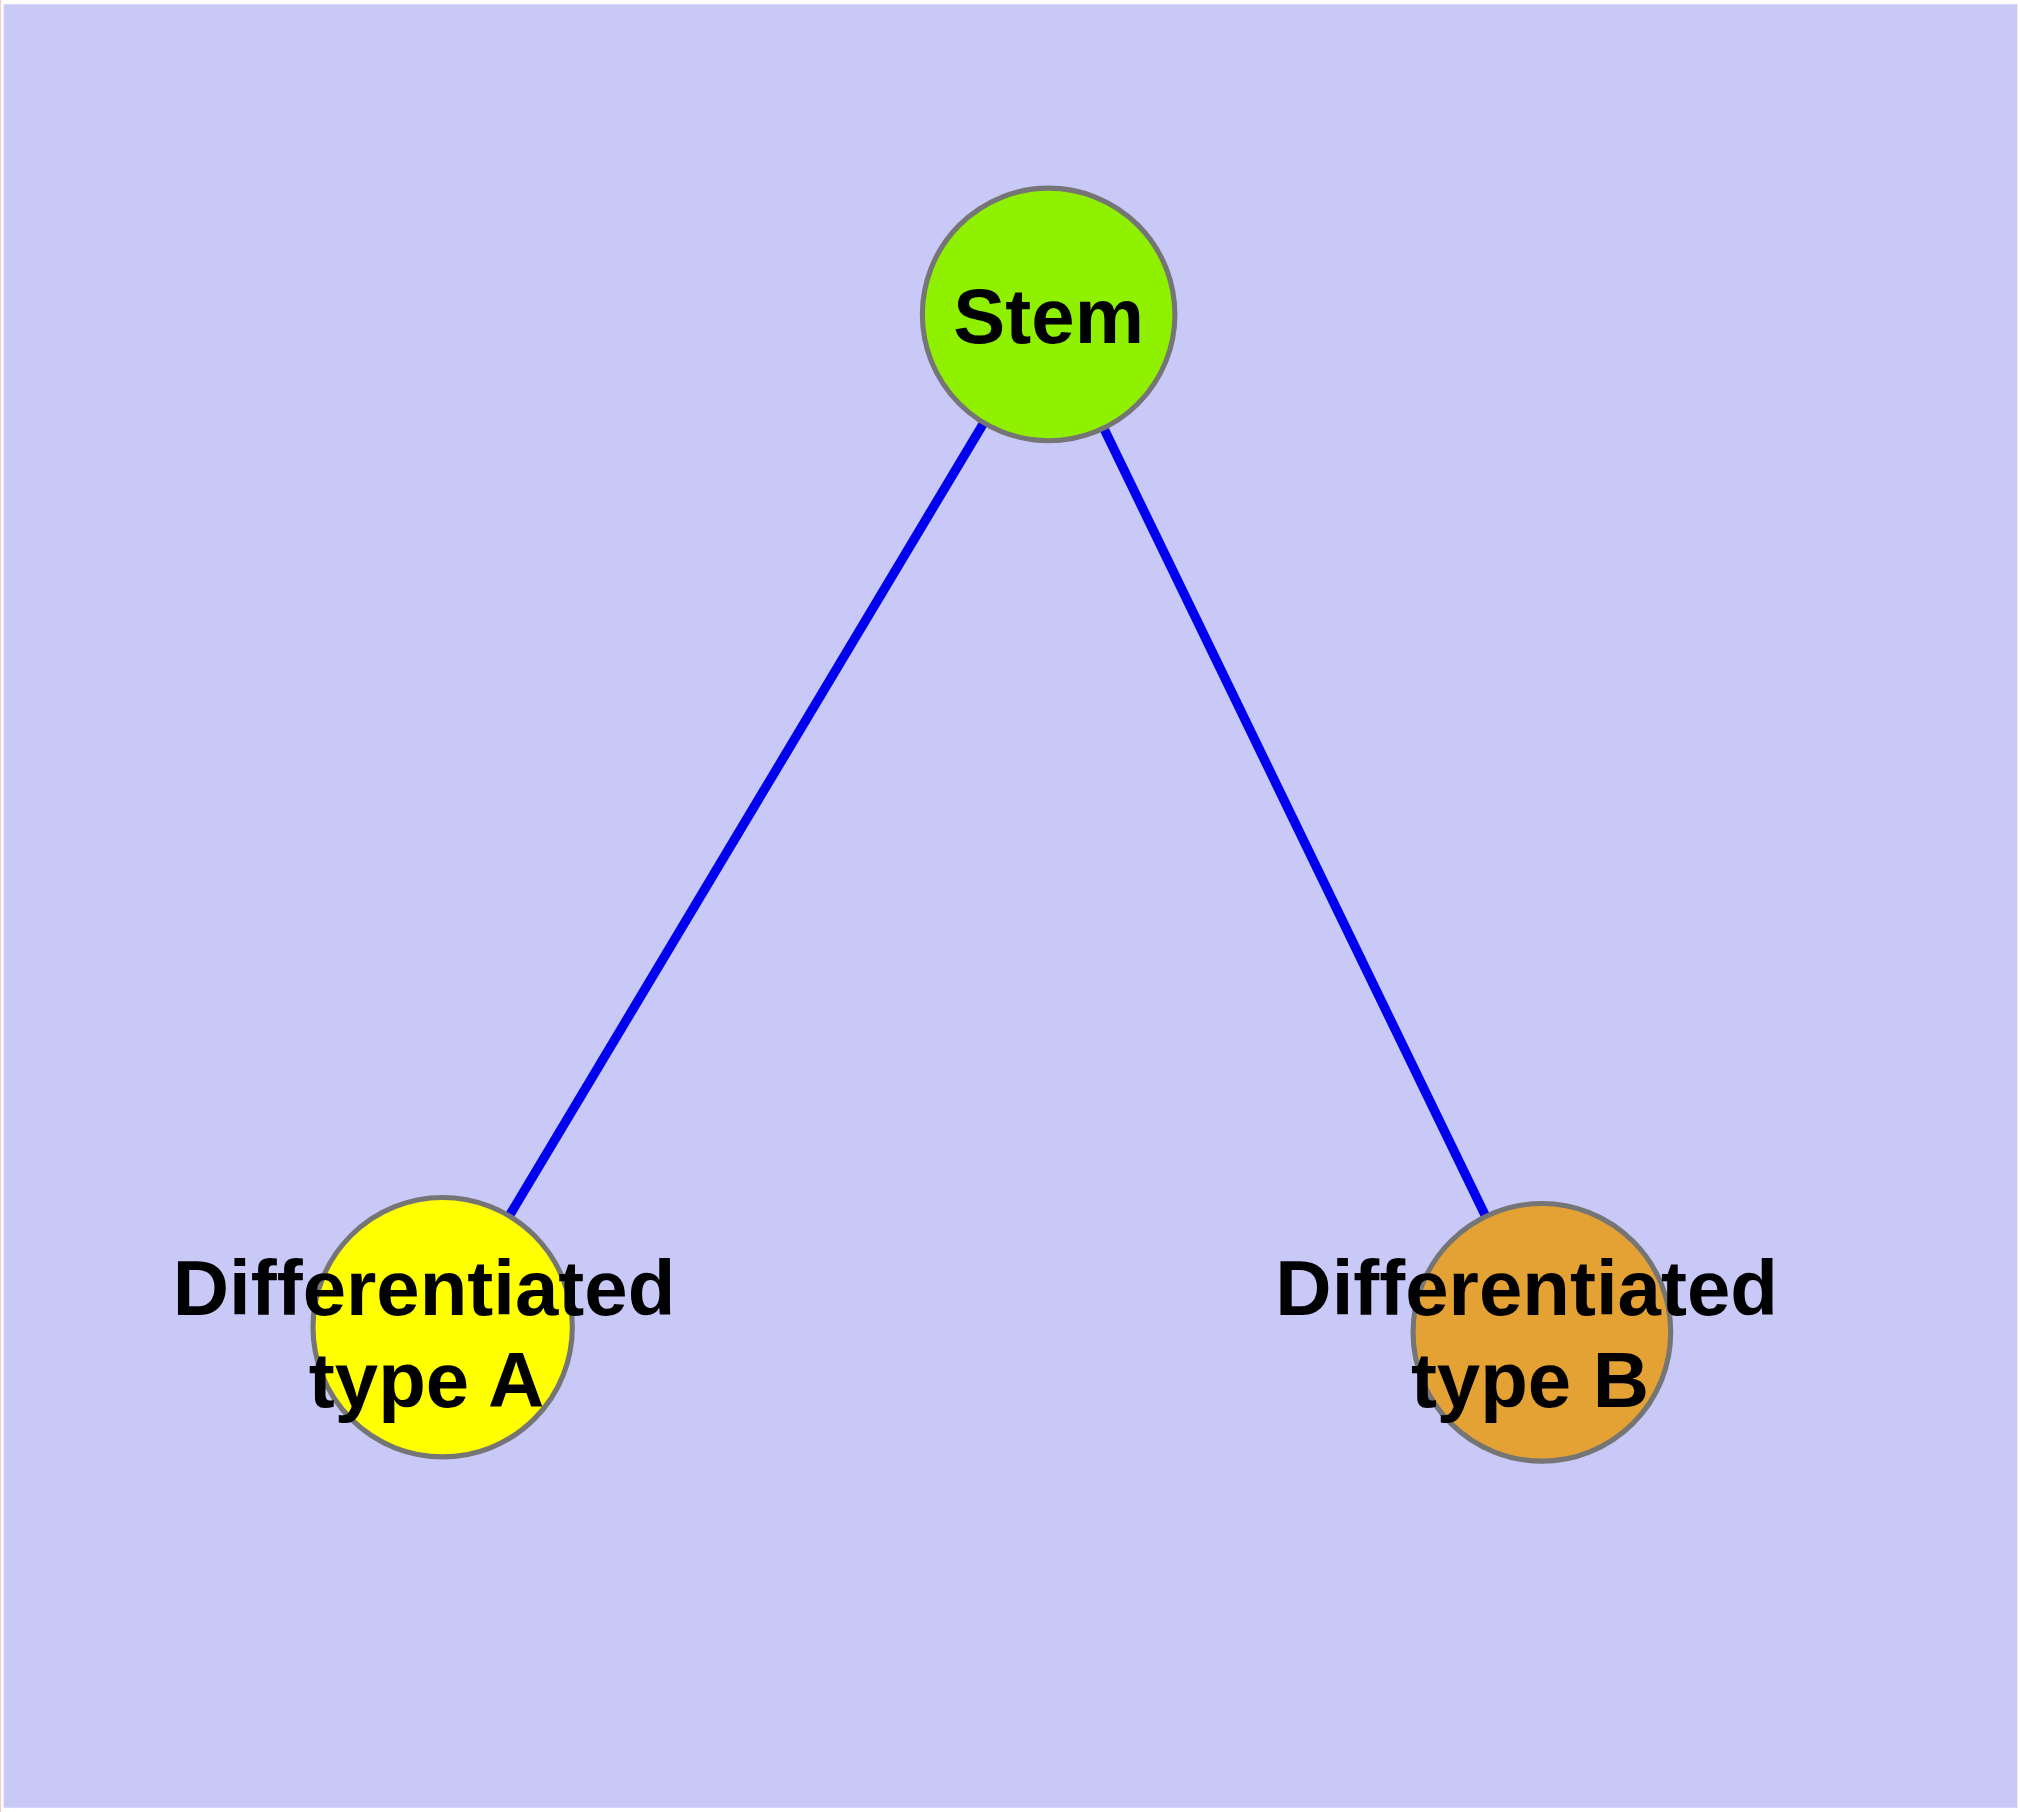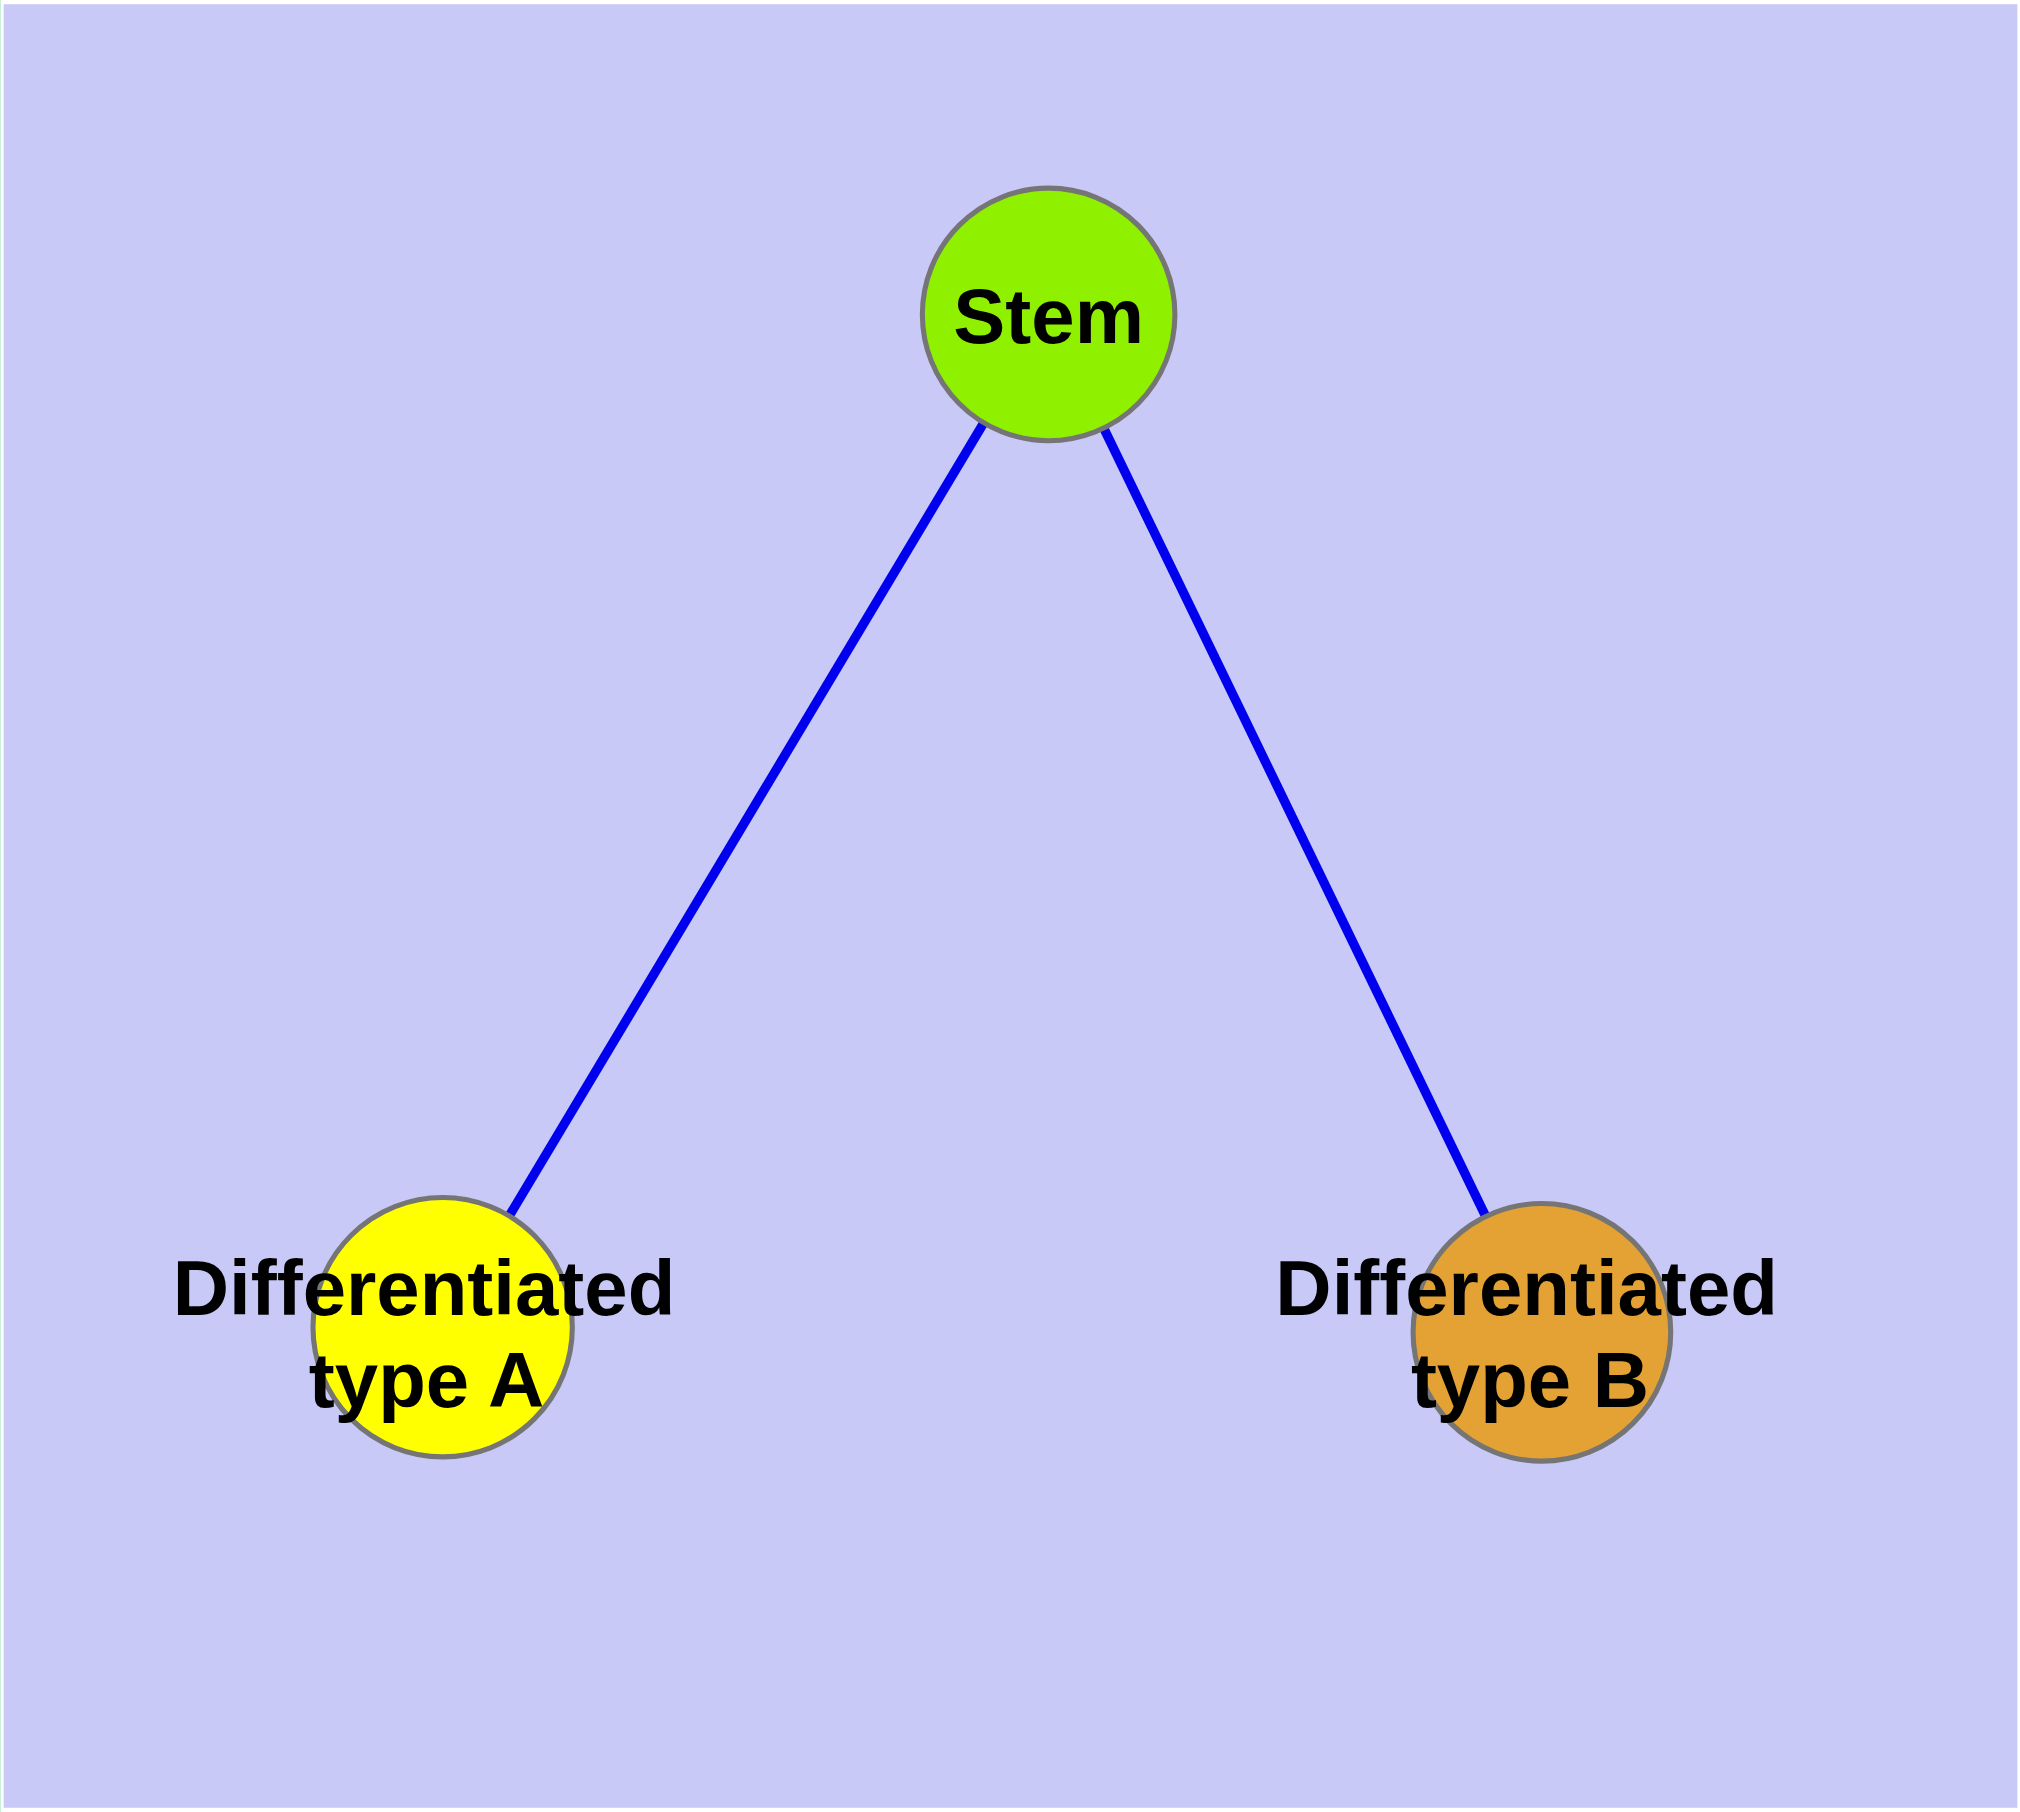--- a/index.html
+++ b/index.html
@@ -4,21 +4,21 @@
 <style>
   html, body {
     margin: 0;
     padding: 0;
     background: #ffffff;
   }
   .stage {
     width: 2021px;
     height: 1812px;
     position: relative;
-    background: #22c55e;
+    background: #c2410c;
   }
   svg {
     display: block;
     width: 100%;
     height: 100%;
   }
   .node-label, .node-sublabel {
     font-family: "Liberation Sans", sans-serif;
     font-weight: 700;
     font-size: 92px;

